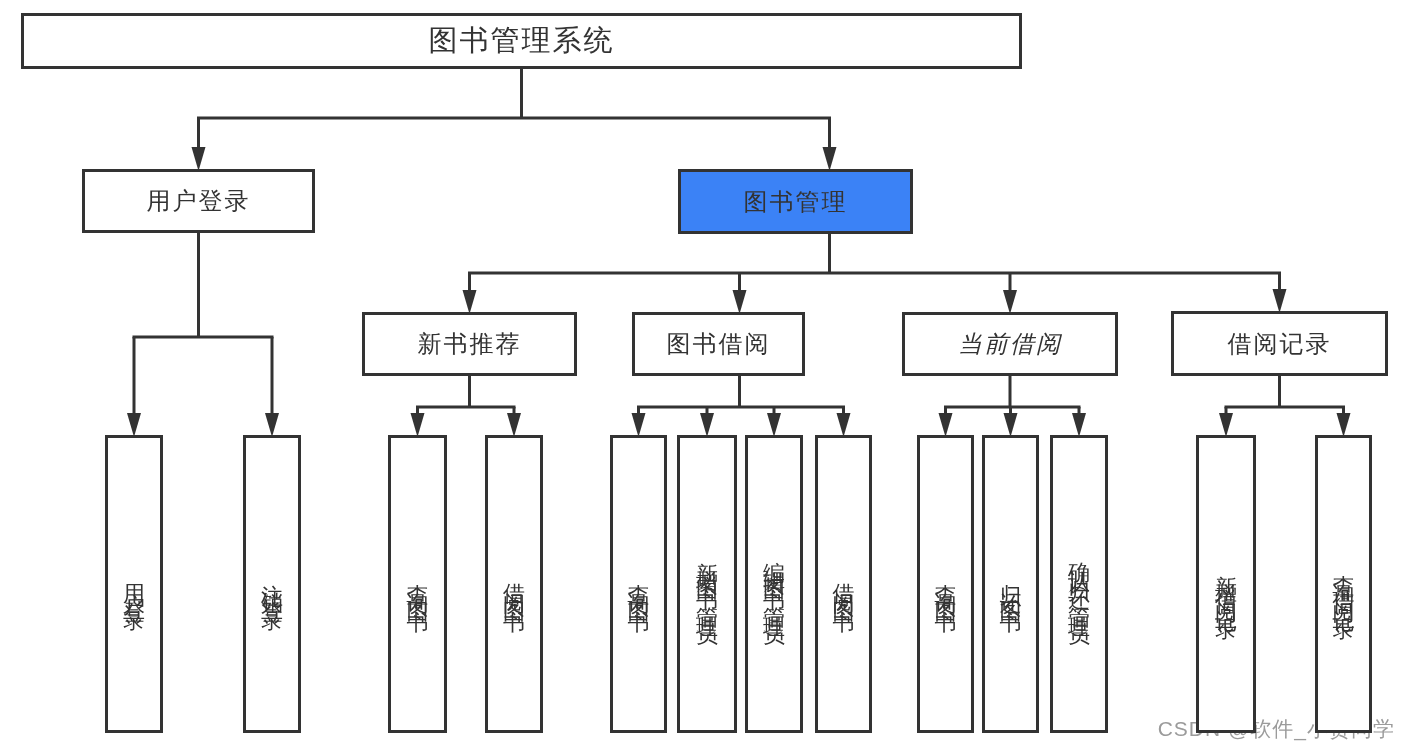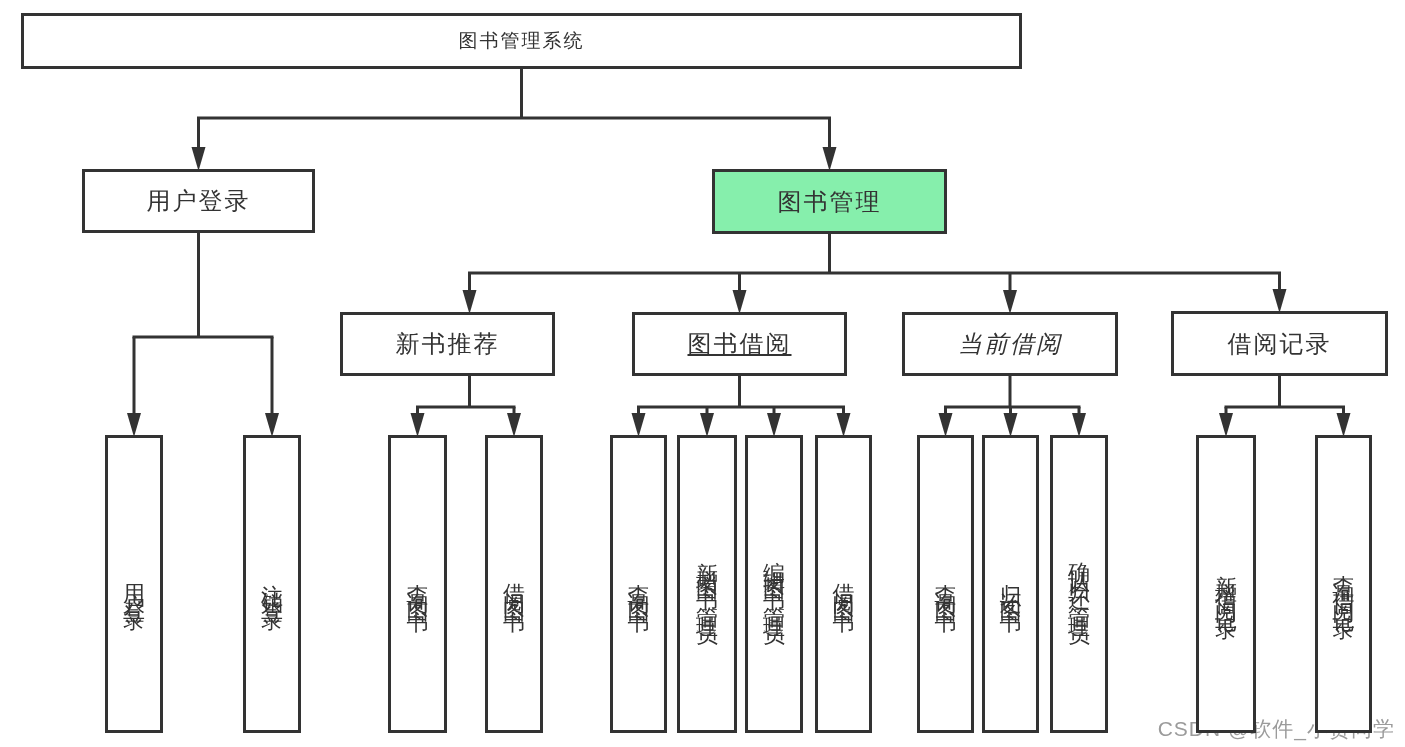--- a/index.html
+++ b/index.html
@@ -28,21 +28,21 @@
     color: var(--text-color, #333333);
   }
   .node .label {
     white-space: nowrap;
   }
   .node.h .label {
     font-size: 24px;
     letter-spacing: 2px;
   }
   .node.root .label {
-    font-size: 19px;
+    font-size: 29px;
     letter-spacing: 2px;
   }
   .node.v .label {
     writing-mode: vertical-lr;
     text-orientation: mixed;
     font-size: 22px;
     letter-spacing: 9px;
     line-height: 1;
     white-space: normal;
   }
@@ -114,27 +114,27 @@
       <path d="M 1343.5 437 L 1336.5 413 L 1350.5 413 Z" fill="#333333"></path>
     </svg>
 
   <div id="watermark">CSDN @软件_小贺同学</div>
 <div class="node h root" style="left: 21px; top: 13px; width: 1001px; height: 56px; background: rgb(255, 255, 255);">
       <span class="label">图书管理系统</span>
     </div>
     <div class="node h" style="left: 82px; top: 169px; width: 233px; height: 64px; background: rgb(255, 255, 255);">
       <span class="label">用户登录</span>
     </div>
-    <div class="node h" style="left: 712px; top: 169px; width: 235px; height: 65px; background: #86efac;">
+    <div class="node h" style="left: 678px; top: 169px; width: 235px; height: 65px; background: #3b82f6;">
       <span class="label">图书管理</span>
     </div>
-    <div class="node h" style="left: 340px; top: 312px; width: 215px; height: 64px; background: rgb(255, 255, 255);">
+    <div class="node h" style="left: 362px; top: 312px; width: 215px; height: 64px; background: rgb(255, 255, 255);">
       <span class="label">新书推荐</span>
     </div>
-    <div class="node h" style="left: 632px; top: 312px; width: 215px; height: 64px; background: rgb(255, 255, 255); text-decoration: underline;">
+    <div class="node h" style="left: 632px; top: 312px; width: 173px; height: 64px; background: rgb(255, 255, 255);">
       <span class="label">图书借阅</span>
     </div>
     <div class="node h" style="left: 902px; top: 312px; width: 216px; height: 64px; background: rgb(255, 255, 255); font-style: italic;">
       <span class="label">当前借阅</span>
     </div>
     <div class="node h" style="left: 1171px; top: 311px; width: 217px; height: 65px; background: rgb(255, 255, 255);">
       <span class="label">借阅记录</span>
     </div>
     <div class="node v" style="left: 105px; top: 435px; width: 58px; height: 298px; background: rgb(255, 255, 255);">
       <span class="label">用户登录</span>

